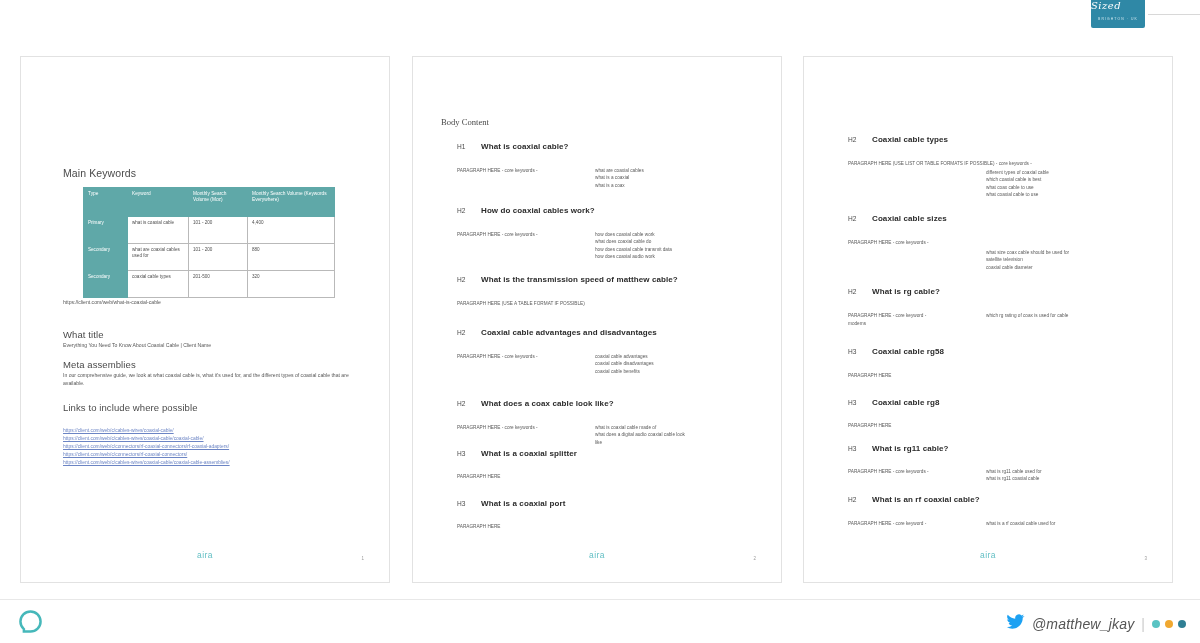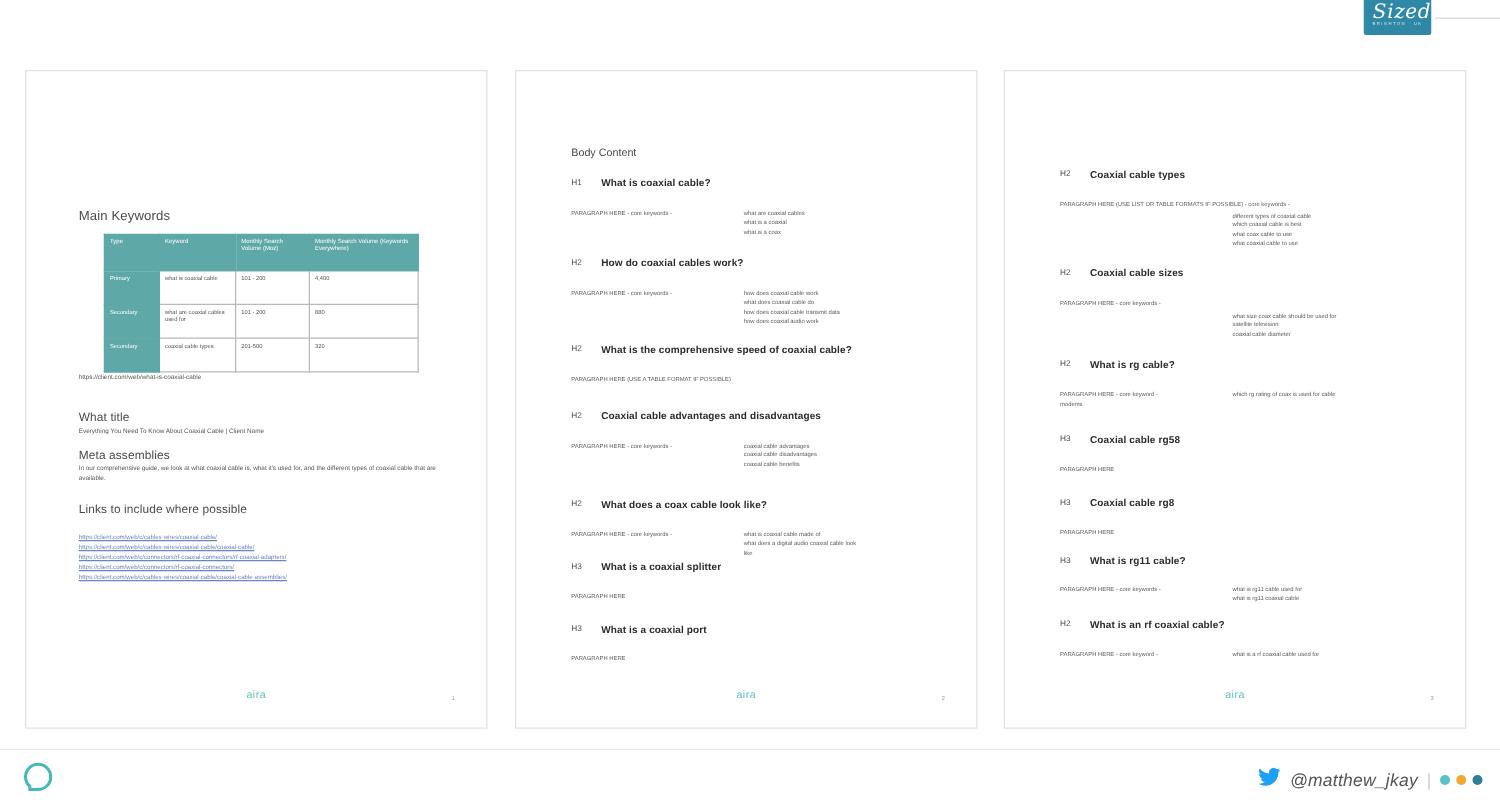--- a/index.html
+++ b/index.html
@@ -33,24 +33,24 @@
     position: absolute;
     left: 1091px; top: -6px;
     width: 54px; height: 34px;
     background: #2f88a6;
     border-radius: 2px;
     overflow: hidden;
   }
   .brand-badge .script {
     position: absolute;
     left: 0; right: 0; top: 7px;
-    text-align: right;
+    text-align: left;
     font-family: "DejaVu Serif", serif;
     font-style: italic;
-    font-size: 16px;
+    font-size: 10px;
     color: #ffffff;
     letter-spacing: .5px;
     line-height: 1;
   }
   .brand-badge .sub {
     position: absolute;
     left: 0; right: 0; top: 24px;
     text-align: center;
     font-size: 3.4px;
     letter-spacing: 1.1px;
@@ -328,21 +328,21 @@
       <a href="#">https://client.com/web/c/cables-wires/coaxial-cable/coaxial-cable-assemblies/</a>
     </div>
 
     <div class="sheet-foot-logo">aira</div>
     <div class="sheet-foot-num">1</div>
   </div>
 </div>
 
 <div class="sheet" id="sheet2">
   <div class="sheet-inner">
-    <div class="body-label" style="left:44px; top:60px;">Body Content</div>
+    <div class="body-label" style="left:28px; top:60px;font-family:Liberation Serif, serif;">Body Content</div>
 
     <div class="row" style="top:86px;">
       <span class="tag">H1</span>
       <span class="htxt">What is coaxial cable?</span>
     </div>
     <div class="para" style="top:110px;">PARAGRAPH HERE - core keywords -</div>
     <div class="kwlist" style="left:182px; top:110px;">
       <span>what are coaxial cables</span>
       <span>what is a coaxial</span>
       <span>what is a coax</span>
@@ -355,21 +355,21 @@
     <div class="para" style="top:174px;">PARAGRAPH HERE - core keywords -</div>
     <div class="kwlist" style="left:182px; top:174px;">
       <span>how does coaxial cable work</span>
       <span>what does coaxial cable do</span>
       <span>how does coaxial cable transmit data</span>
       <span>how does coaxial audio work</span>
     </div>
 
     <div class="row" style="top:219px;">
       <span class="tag">H2</span>
-      <span class="htxt">What is the comprehensive speed of coaxial cable?</span>
+      <span class="htxt">What is the transmission speed of matthew cable?</span>
     </div>
     <div class="para" style="top:243px;">PARAGRAPH HERE (USE A TABLE FORMAT IF POSSIBLE)</div>
 
     <div class="row" style="top:272px;">
       <span class="tag">H2</span>
       <span class="htxt">Coaxial cable advantages and disadvantages</span>
     </div>
     <div class="para" style="top:296px;">PARAGRAPH HERE - core keywords -</div>
     <div class="kwlist" style="left:182px; top:296px;">
       <span>coaxial cable advantages</span>

